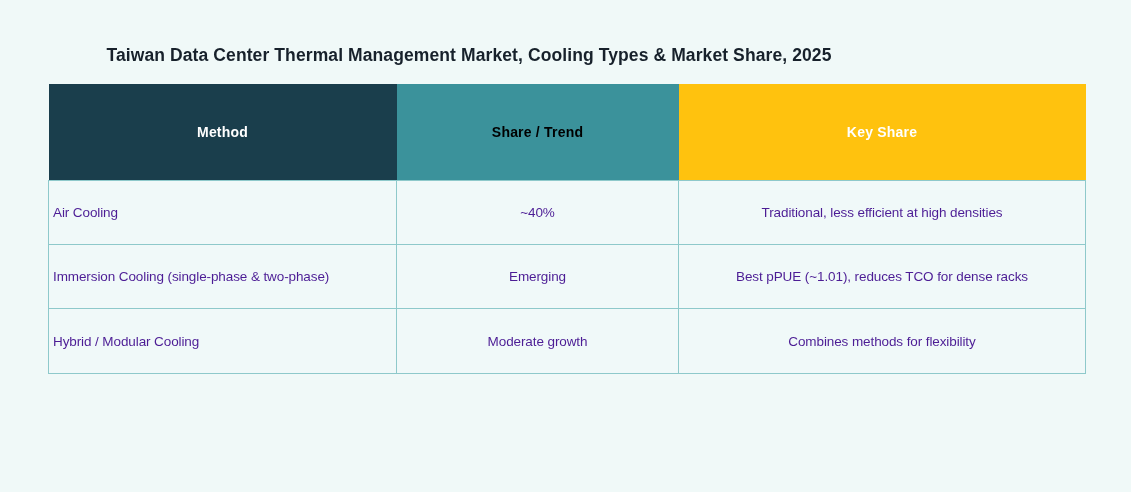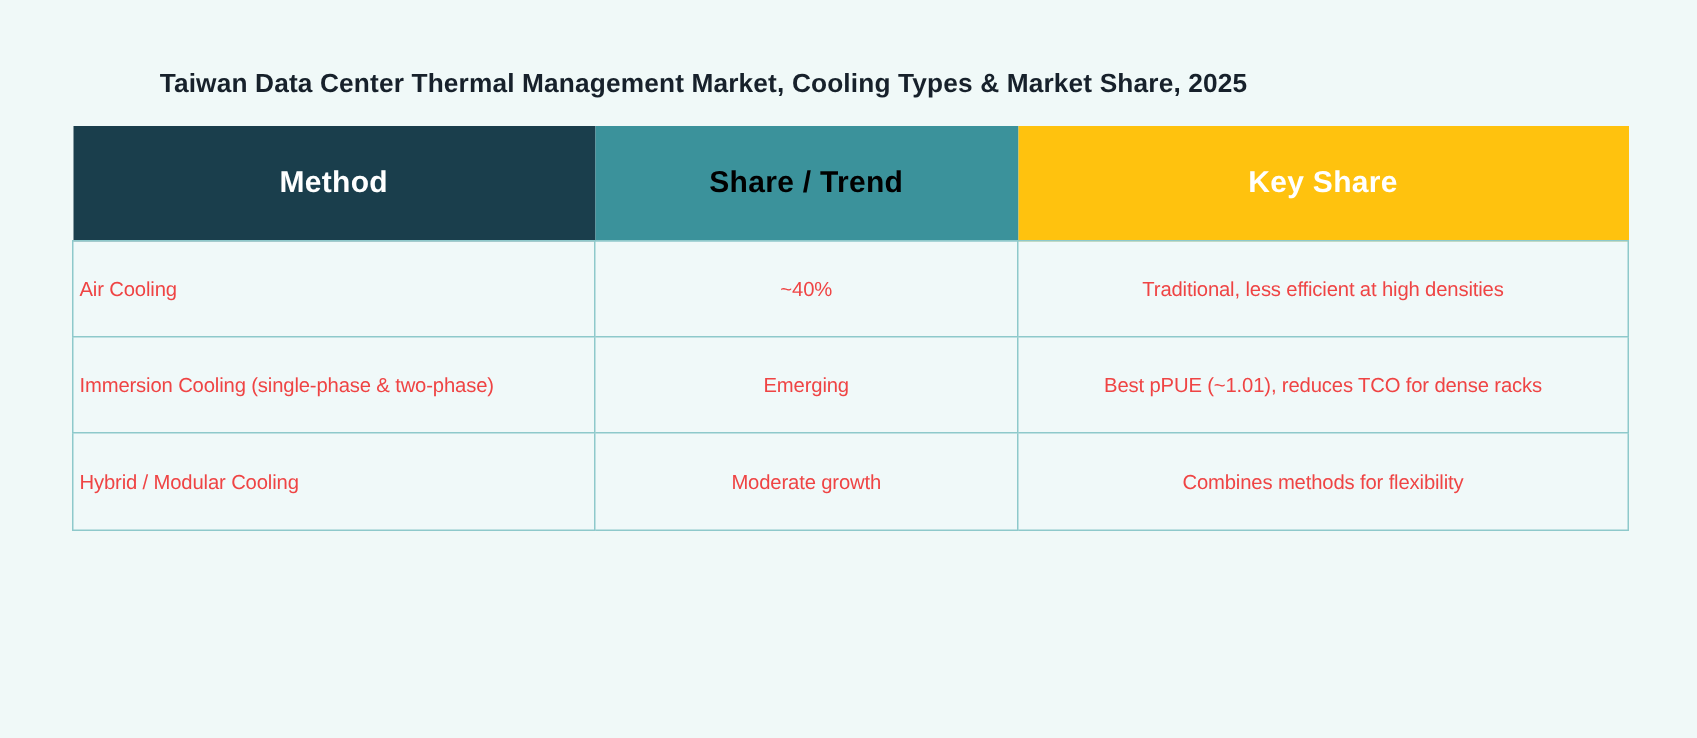--- a/index.html
+++ b/index.html
@@ -40,39 +40,39 @@
   table.data-table {
     width: 1037px;
     border-collapse: collapse;
     table-layout: fixed;
   }
   table.data-table col.c-method   { width: 348px; }
   table.data-table col.c-share    { width: 282px; }
   table.data-table col.c-keynote  { width: 407px; }
 
   thead th {
-    height: 76px;
+    height: 96px;
     padding: 0 10px;
-    font-size: 20px;
+    font-size: 14px;
     font-weight: bold;
     text-align: center;
     vertical-align: middle;
     border: none;
     letter-spacing: 0.2px;
   }
   th.h-method  { background: #1a3e4c; color: #ffffff; }
   th.h-share   { background: #3b929b; color: #000000; }
   th.h-keynote { background: #ffc20e; color: #ffffff; }
 
   tbody td {
     height: 63px;
     background: #f0f9f9;
     border: 1px solid #8ec9cb;
     font-size: 13.5px;
-    color: #ef4444;
+    color: #4c1d95;
     vertical-align: middle;
     letter-spacing: -0.1px;
   }
   tbody td.cell-method {
     text-align: left;
     padding: 0 0 0 4px;
   }
   tbody td.cell-share,
   tbody td.cell-keynote {
     text-align: center;

